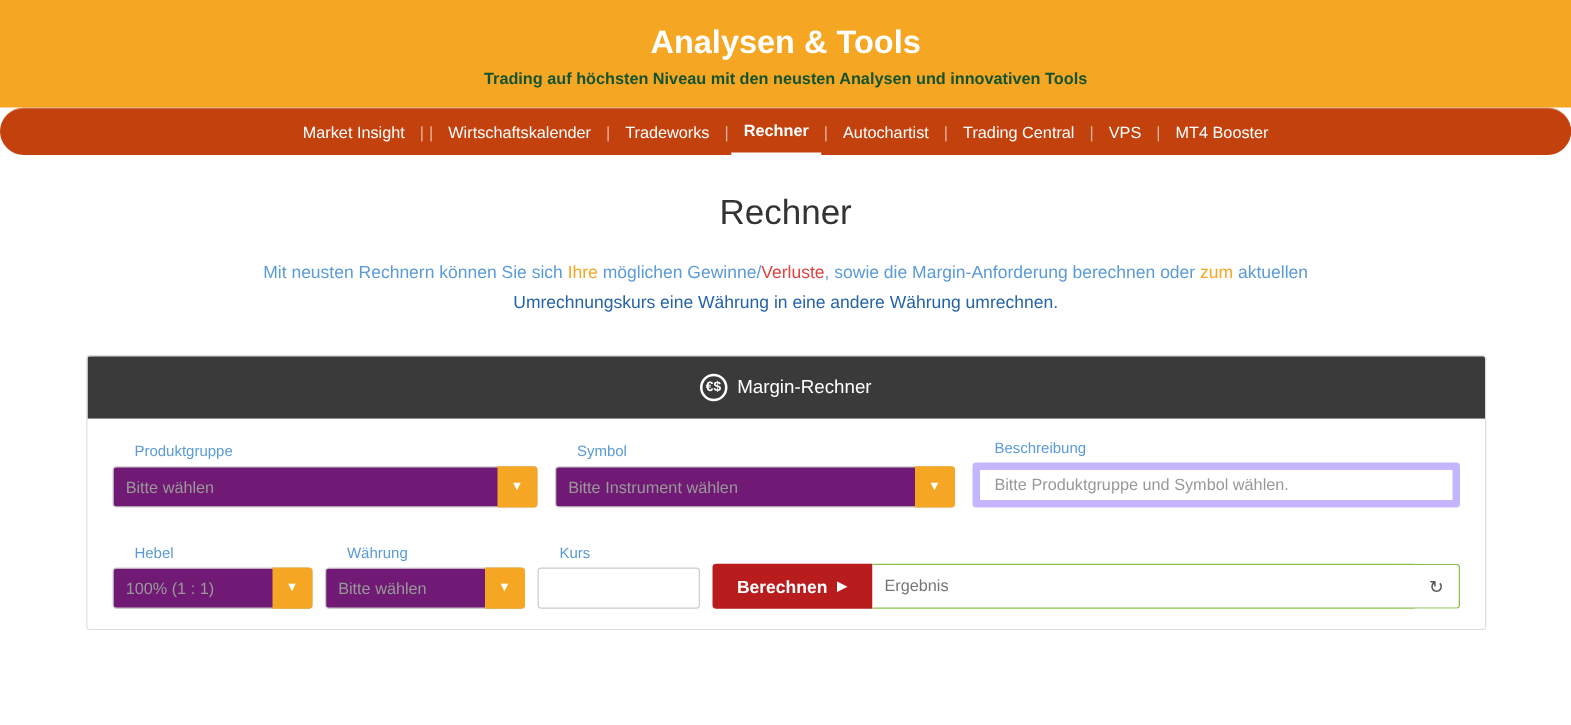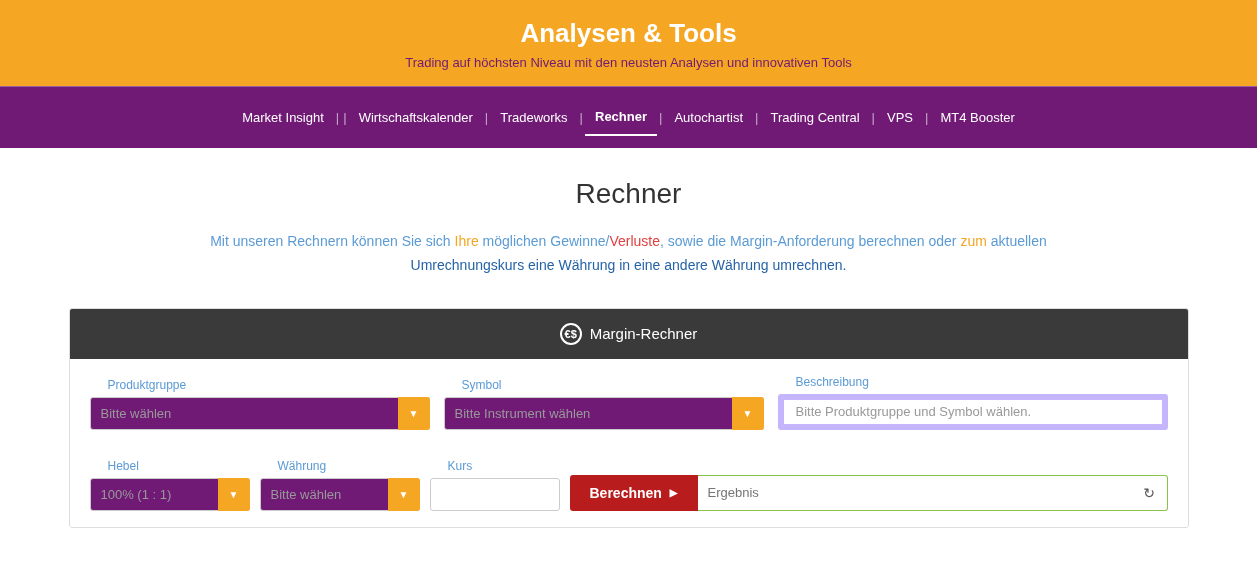--- a/index.html
+++ b/index.html
@@ -11,34 +11,35 @@
       text-align: center;
       padding: 18px 20px 16px;
     }
     .header-banner h1 {
       color: #fff;
       font-size: 26px;
       font-weight: 600;
       margin-bottom: 6px;
     }
     .header-banner p {
-      color: #701a75;
-      font-size: 13px;
-      font-weight: 400;
+      color: #14532d;
+      font-size: 13px;
+      font-weight: 700;
     }
 
     
     .nav-bar {
-      background: #701a75;
+      background: #c2410c;
       border-top: 1px solid rgba(255,255,255,0.3);
       display: flex;
       align-items: center;
       justify-content: center;
-      padding: 12px 10px;
+      padding: 0 10px;
       flex-wrap: wrap;
+      border-radius: 19px;
     }
     .nav-item {
       color: #fff;
       font-size: 13px;
       padding: 10px 10px;
       cursor: pointer;
       white-space: nowrap;
       text-decoration: none;
     }
     .nav-item.active {
@@ -278,21 +279,21 @@
   <a class="nav-item">VPS</a>
   <span class="nav-divider">|</span>
   <a class="nav-item">MT4 Booster</a>
 </nav>
 
 <div class="page-content">
 
   <h2 class="page-title">Rechner</h2>
 
   <p class="intro-text">
-    <span class="blue">Mit unseren Rechnern können Sie sich </span><span class="orange">Ihre</span><span class="blue"> möglichen Gewinne/</span><span class="red">Verluste</span><span class="blue">, sowie die Margin-Anforderung berechnen oder </span><span class="orange">zum</span><span class="blue"> aktuellen</span><br>
+    <span class="blue">Mit neusten Rechnern können Sie sich </span><span class="orange">Ihre</span><span class="blue"> möglichen Gewinne/</span><span class="red">Verluste</span><span class="blue">, sowie die Margin-Anforderung berechnen oder </span><span class="orange">zum</span><span class="blue"> aktuellen</span><br>
     <span class="dark-blue">Umrechnungskurs eine Währung in eine andere Währung umrechnen.</span>
   </p>
 
   <div class="calc-section">
 
     <div class="calc-header">
       <span class="calc-icon">€$</span>
       <span>Margin-Rechner</span>
     </div>
 

